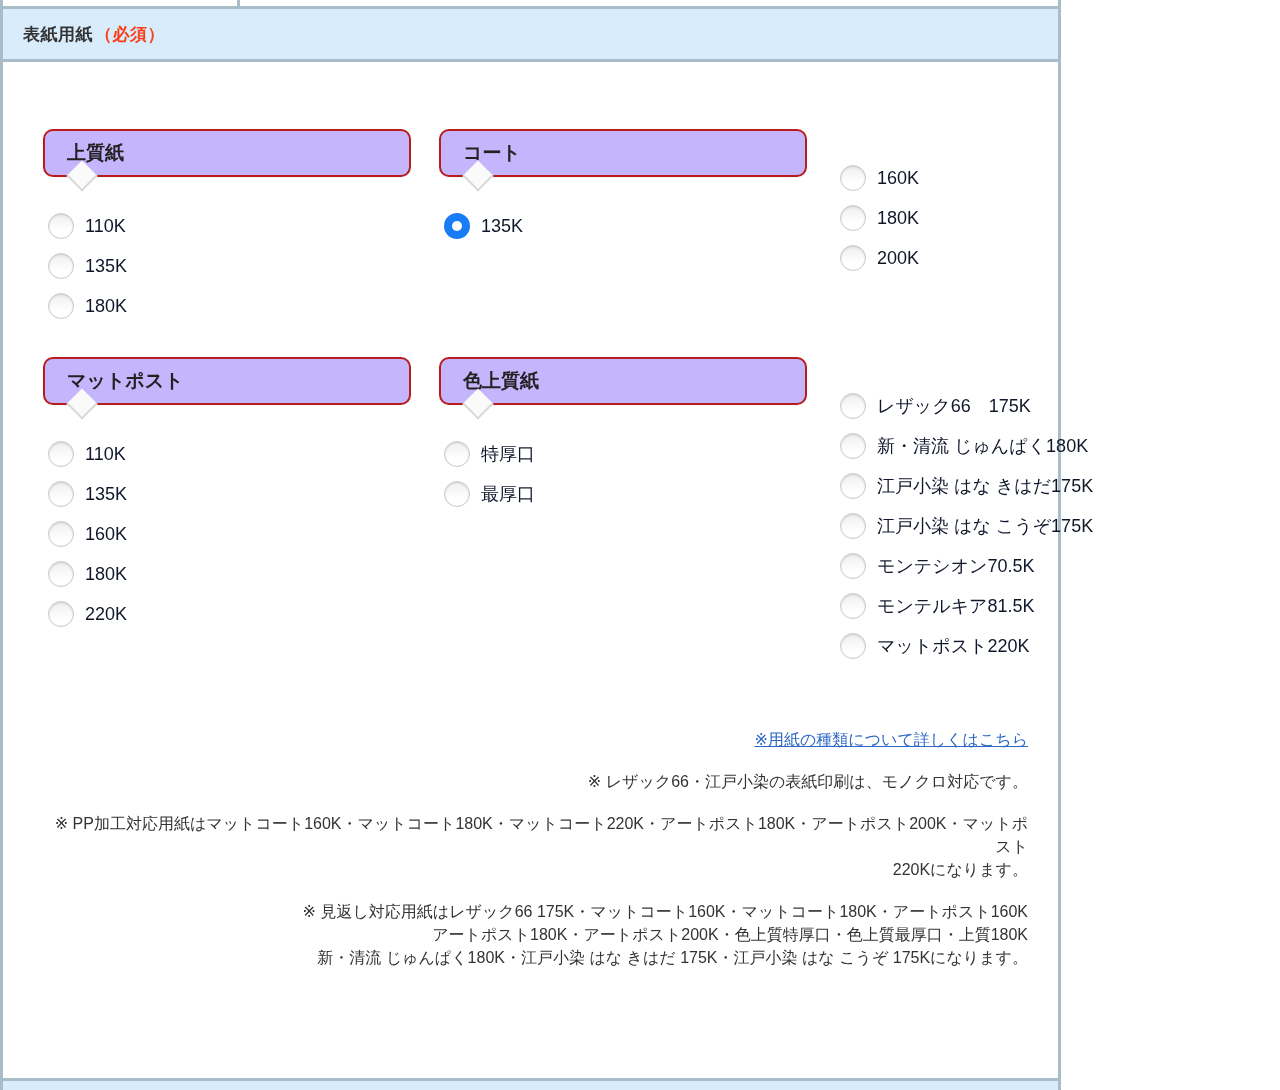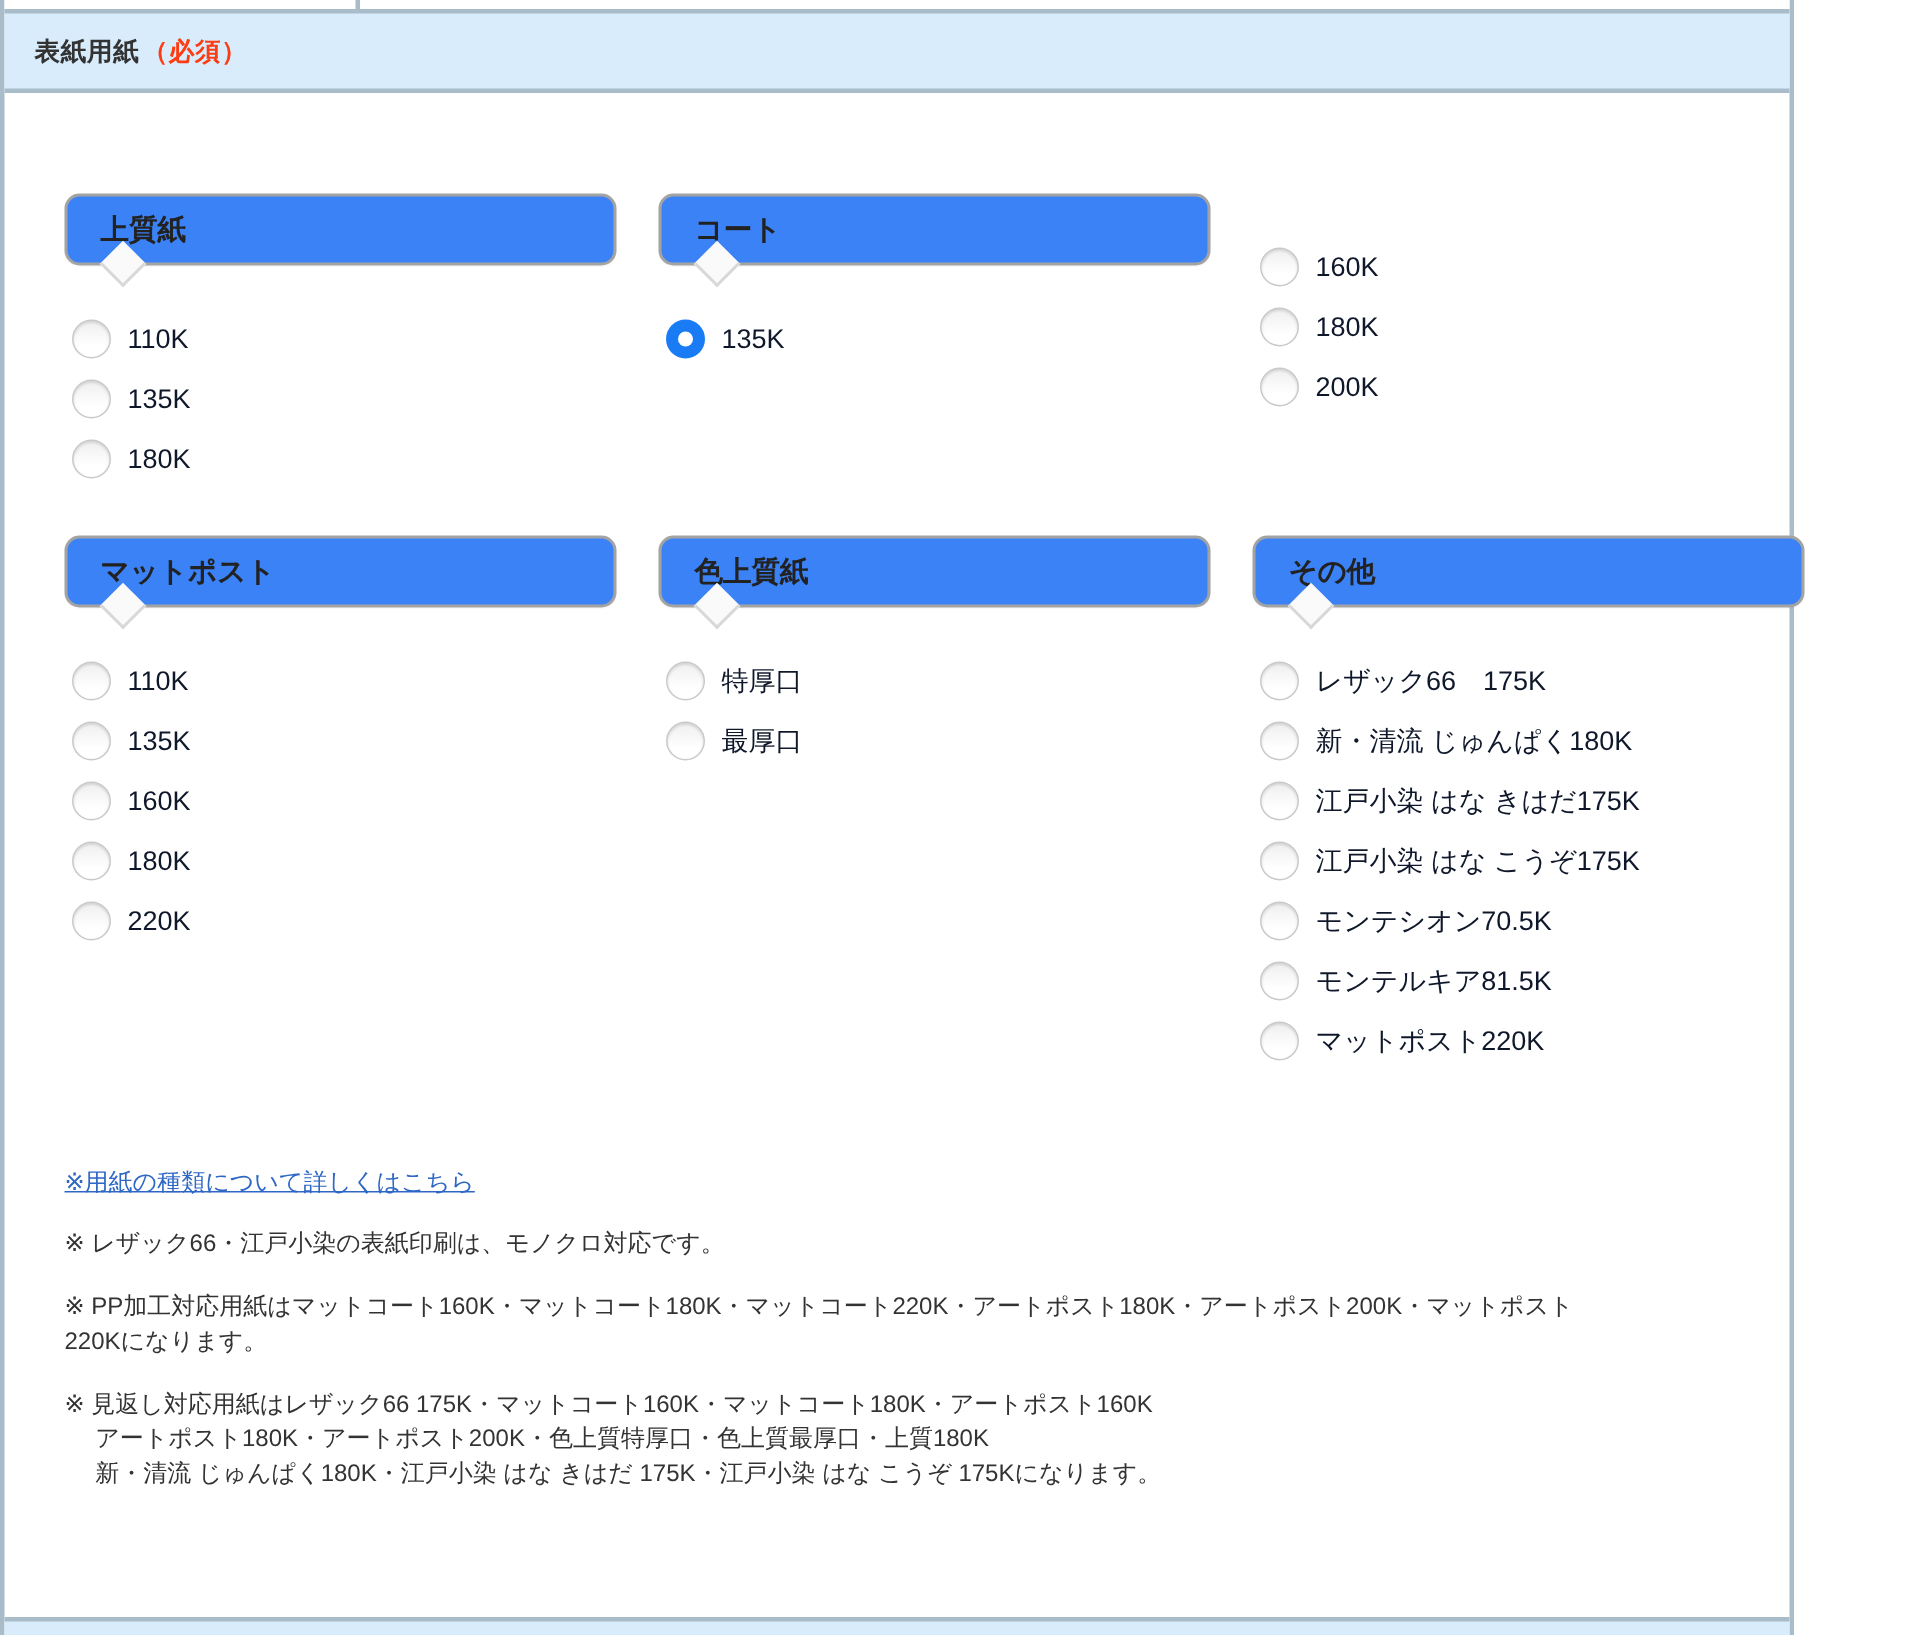--- a/index.html
+++ b/index.html
@@ -1,41 +1,41 @@
 <!DOCTYPE html>
 <html><head>
 <meta charset="utf-8">
 <style>
   * { margin:0; padding:0; box-sizing:border-box; }
   html,body { width:1280px; height:1090px; overflow:hidden; background:#fff;
     font-family:"Liberation Sans","DejaVu Sans",sans-serif; color:#3c3c3c; }
 
-  .page { position:relative; width:1196px; height:1090px;
-    border-left:3px solid #a9bcc9; border-right:3px solid #a9bcc9; background:#fff; }
+  .page { position:relative; width:1061px; height:1090px;
+    border-left:3px solid #a9bcc9; border-right:3px solid #a9bcc9; background:#fff;text-align:right; }
 
   
   .top-strip { position:relative; height:6px; background:#fff; }
   .top-strip .divider { position:absolute; left:234px; top:0; width:3px; height:6px; background:#a9bcc9; }
 
   
   .section-header { height:56px; background:#d9ecfb;
     border-top:3px solid #a9bcc9; border-bottom:3px solid #a9bcc9;
     display:flex; align-items:center; padding-left:20px;
     font-size:17px; font-weight:bold; letter-spacing:.5px; }
   .section-header .title { color:#333; }
   .section-header .required { color:#fc3d14; margin-left:2px; }
 
   .section-body { padding:67px 30px 0 40px; }
 
   
   .groups-grid { display:grid; grid-template-columns:368px 368px 368px;
     column-gap:28px; row-gap:31px; align-items:start; }
 
-  .bubble { position:relative; height:48px; border:2px solid #a3a3a3; border-radius:10px;
-    background:#3b82f6; display:flex; align-items:center; padding-left:22px;
+  .bubble { position:relative; height:48px; border:2px solid #b91c1c; border-radius:10px;
+    background:#c4b5fd; display:flex; align-items:center; padding-left:22px;
     font-size:19px; font-weight:bold; color:#222;
     box-shadow:0 1px 1px rgba(0,0,0,0.03); }
   .bubble::after { content:""; position:absolute; left:26px; bottom:-12px;
     width:20px; height:20px; background:#fafafa;
     border-right:2px solid #d8d8d8; border-bottom:2px solid #d8d8d8;
     transform:rotate(45deg); }
 
   .options { margin-top:29px; padding-left:5px; }
   .option { display:flex; align-items:center; height:40px; cursor:pointer; }
   .radio { flex:0 0 26px; width:26px; height:26px; border-radius:50%;
@@ -169,23 +169,20 @@
   </label>
 
   <label class="option">
     <span class="radio"></span>
     <span class="option-label">最厚口</span>
   </label>
 </div>
   </div>
 
   <div class="group">
-    <div class="bubble">
-      <span class="bubble-label">その他</span>
-    </div>
     <div class="options">
   <label class="option">
     <span class="radio"></span>
     <span class="option-label">レザック66　175K</span>
   </label>
 
   <label class="option">
     <span class="radio"></span>
     <span class="option-label">新・清流 じゅんぱく180K</span>
   </label>

